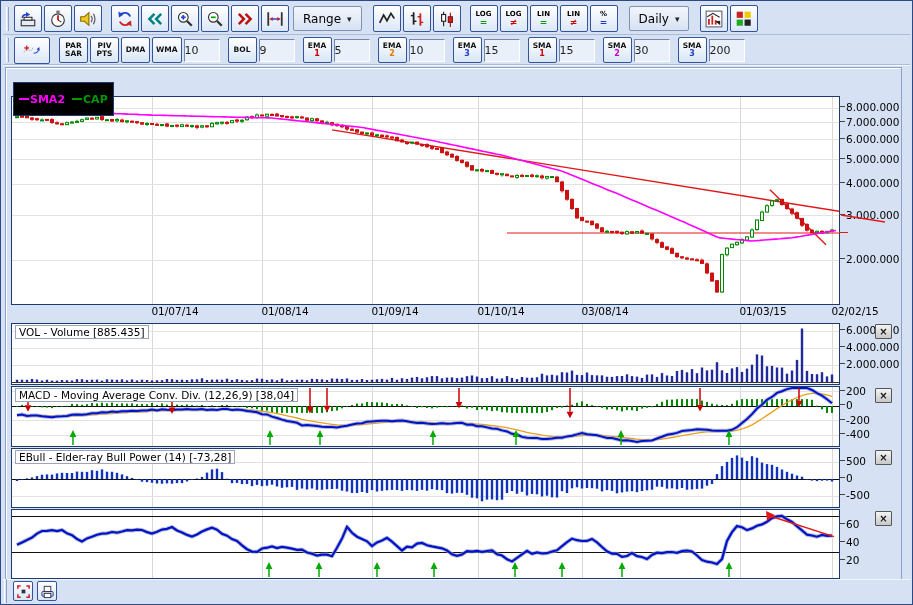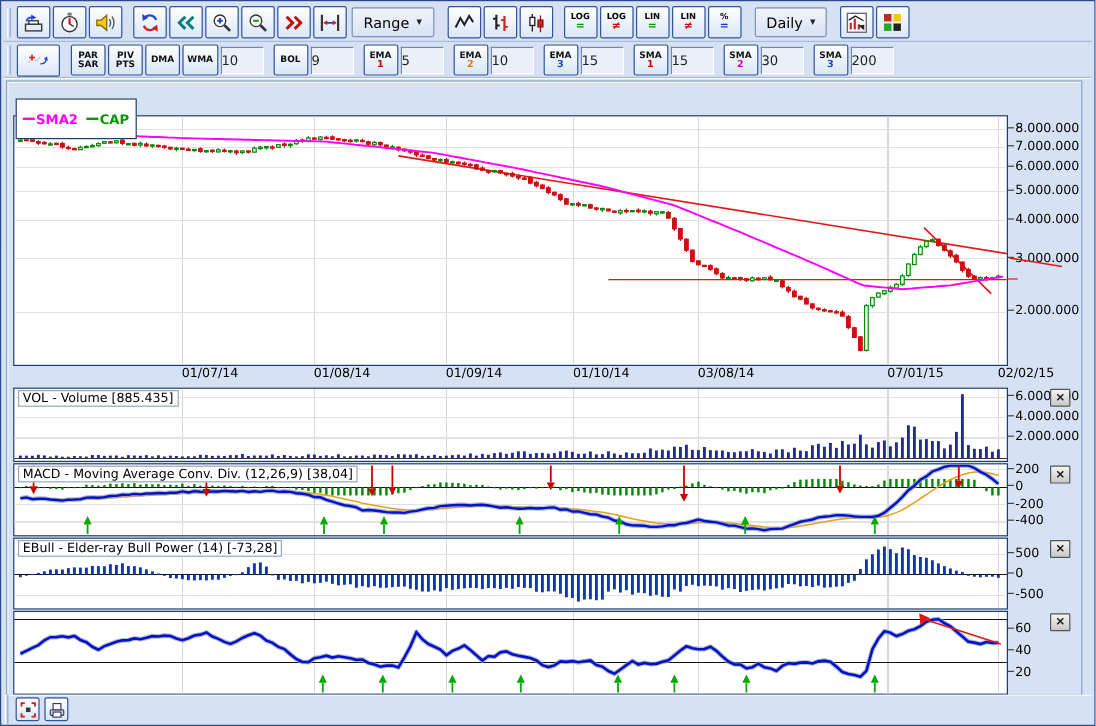--- a/index.html
+++ b/index.html
@@ -35,21 +35,21 @@
          font:11px "DejaVu Sans",sans-serif;line-height:21px;padding-left:0;color:#222;
          margin:0 7px 0 1px;}
   
   #chart-region{position:absolute;left:4px;top:66px;width:897px;height:513px;
                 border:1px solid #8aa2c8;box-shadow:inset 1px 1px 0 #ffffff;}
   .plot{position:absolute;background:#ffffff;border:1px solid #1d3a6e;}
   .plot svg{display:block;}
   .ptitle{position:absolute;background:#ffffff;border:1px solid #9aa6bb;color:#000;
           font:10.5px "DejaVu Sans",sans-serif;height:14px;line-height:12px;padding:0 3px;z-index:5;}
   #quote-line{position:absolute;left:16px;top:99px;font:10.5px "DejaVu Sans",sans-serif;color:#000;z-index:4;}
-  #legend{position:absolute;left:12px;top:81px;background:#ffffff;border:1px solid #1d3a6e;
+  #legend{position:absolute;left:12px;top:81px;background:#000000;border:1px solid #1d3a6e;
           padding:16px 5px;height:33px;display:flex;align-items:center;gap:7px;z-index:6;
           font:bold 11px "DejaVu Sans",sans-serif;}
   .leg-item{display:flex;align-items:center;gap:1px;}
   .leg-swatch{display:inline-block;width:10px;height:2px;}
   .ylab{position:absolute;left:845px;font:10.5px "DejaVu Sans",sans-serif;color:#000;height:12px;line-height:12px;}
   .ylab::before{content:"";position:absolute;left:-7px;top:5px;width:6px;height:1px;background:#444;}
   .dlab{position:absolute;top:304px;transform:translateX(-50%);font:10.5px "DejaVu Sans",sans-serif;color:#000;margin-left:24px;}
   .xbtn{position:absolute;left:874px;width:17px;height:15px;background:linear-gradient(#f4f4f4,#c8c8c8);
         border:1px solid #555;border-radius:1px;font:bold 10px "DejaVu Sans",sans-serif;line-height:12px;
         text-align:center;color:#111;padding:0;cursor:pointer;z-index:7;}
@@ -1287,21 +1287,21 @@
   <button class="xbtn" style="top:387px">×</button>
   <button class="xbtn" style="top:449px">×</button>
   <button class="xbtn" style="top:510px">×</button>
 
   <div id="xaxis-labels">
       <div class="dlab" style="left: 150px;">01/07/14</div>
       <div class="dlab" style="left: 260px;">01/08/14</div>
       <div class="dlab" style="left: 370px;">01/09/14</div>
       <div class="dlab" style="left: 476px;">01/10/14</div>
       <div class="dlab" style="left: 580px;">03/08/14</div>
-      <div class="dlab" style="left: 738px;">07/01/15</div>
+      <div class="dlab" style="left: 738px;">01/03/15</div>
       <div class="dlab" style="left: 830px;">02/02/15</div>
     </div>
   <div id="yaxis-labels">
       <div class="ylab" style="top: 100px;">8.000.000</div>
       <div class="ylab" style="top: 115px;">7.000.000</div>
       <div class="ylab" style="top: 132px;">6.000.000</div>
       <div class="ylab" style="top: 152px;">5.000.000</div>
       <div class="ylab" style="top: 176px;">4.000.000</div>
       <div class="ylab" style="top: 208px;">3.000.000</div>
       <div class="ylab" style="top: 252px;">2.000.000</div>

